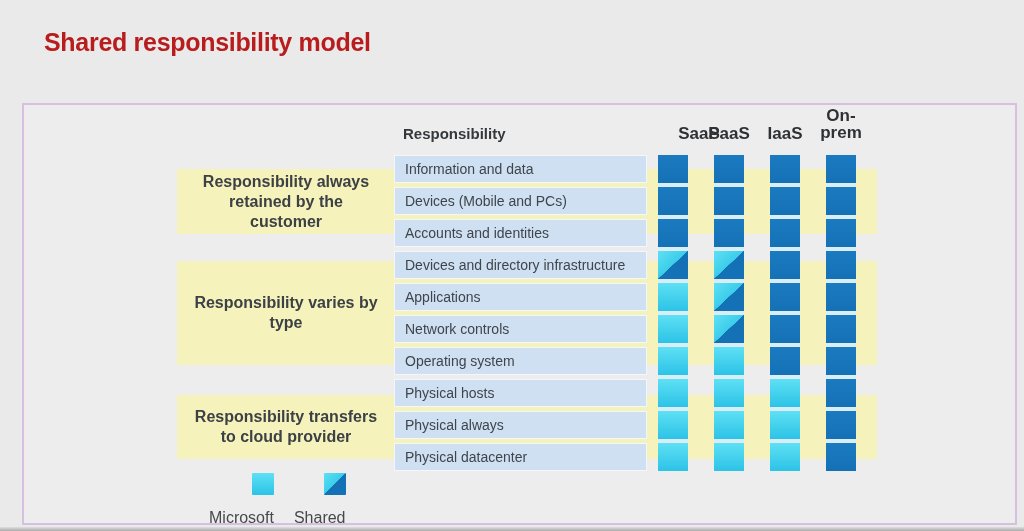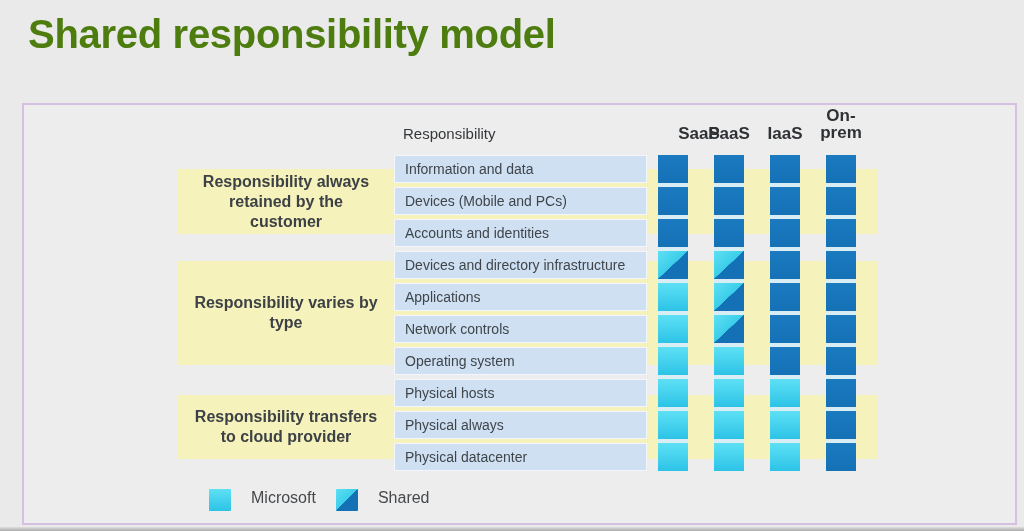--- a/index.html
+++ b/index.html
@@ -2,22 +2,22 @@
 <html style="--microsoft-top: #5ee0f4; --microsoft-bottom: #2cc3e6; --customer: #1571b6; --band-yellow: #f6f2bb; --row-blue: #cfe0f3; --panel-border: #d6c0e2; --cell-gap: #d9edf5;"><head>
 <meta charset="utf-8">
 <style>
   html,body{margin:0;padding:0;}
   body{
     width:1024px;height:531px;position:relative;overflow:hidden;
     background:#eaeaea;
     font-family:"Liberation Sans","DejaVu Sans",sans-serif;
   }
   .title{
-    position:absolute;left:28px;top:12px;margin:0;
-    font-size:40px;font-weight:700;color:#4d7c0f;letter-spacing:-0.3px;
+    position:absolute;left:28px;top:12px;margin:16px;
+    font-size:25px;font-weight:700;color:#b91c1c;letter-spacing:-0.3px;
   }
   .panel{
     position:absolute;left:22px;top:103px;width:995px;height:422px;
     background:#ededed;border:2px solid var(--panel-border,#d6c0e2);
     box-sizing:border-box;
   }
   .band{
     position:absolute;left:153px;width:700px;
     background:var(--band-yellow,#f6f2bb);
   }
@@ -25,21 +25,21 @@
   .band-2{top:156px;height:104px;}
   .band-3{top:290px;height:64px;}
   .band-label{
     position:absolute;left:0;top:0;width:218px;height:100%;
     display:flex;align-items:center;justify-content:center;text-align:center;
     font-size:16px;font-weight:700;color:#3c4145;line-height:20px;padding:0 16px;
     box-sizing:border-box;
   }
   .resp-head{
     position:absolute;left:379px;top:20px;
-    font-size:15px;font-weight:400;color:#35383b;
+    font-size:15px;font-weight:700;color:#35383b;
   }
   .col-head{
     position:absolute;top:20px;width:56px;text-align:center;
     font-size:17px;font-weight:700;color:#2f3235;line-height:17px;
   }
   .col-head.h0{left:647px;}
   .col-head.h1{left:677px;}
   .col-head.h2{left:733px;}
   .col-head.h3{left:794px;width:46px;top:2px;}
   .rows{
@@ -59,21 +59,21 @@
     display:flex;flex-direction:column;gap:4px;
   }
   .cell{height:28px;flex:none;}
   .cell.customer{background:linear-gradient(180deg,#1b7ac0,var(--customer,#1571b6));}
   .cell.microsoft{background:linear-gradient(180deg,var(--microsoft-top,#5ee0f4),var(--microsoft-bottom,#2cc3e6));}
   .cell.shared{background:linear-gradient(to bottom right,var(--microsoft-top,#5ee0f4) 0%,#3ccdea 49.4%,var(--customer,#1571b6) 50%);}
   .legend{
     position:absolute;left:185px;top:383px;height:24px;
     display:flex;align-items:center;gap:20px;
   }
-  .legend-item{display:flex;align-items:flex-start;gap:20px;}
+  .legend-item{display:flex;align-items:flex-end;gap:14px;flex-direction:column;}
   .swatch{width:22px;height:22px;flex:none;border-radius:1px;}
   .swatch.microsoft{background:linear-gradient(180deg,var(--microsoft-top,#5ee0f4),var(--microsoft-bottom,#2cc3e6));}
   .swatch.customer{background:var(--customer,#1571b6);}
   .swatch.shared{background:linear-gradient(to bottom right,var(--microsoft-top,#5ee0f4) 0%,#3ccdea 49.4%,var(--customer,#1571b6) 50%);}
   .legend-label{font-size:16px;color:#46494c;}
   .bottom-shadow{
     position:absolute;left:0;bottom:0;width:1024px;height:4px;
     background:linear-gradient(180deg,#dedede,#ababab);
   }
 </style>

